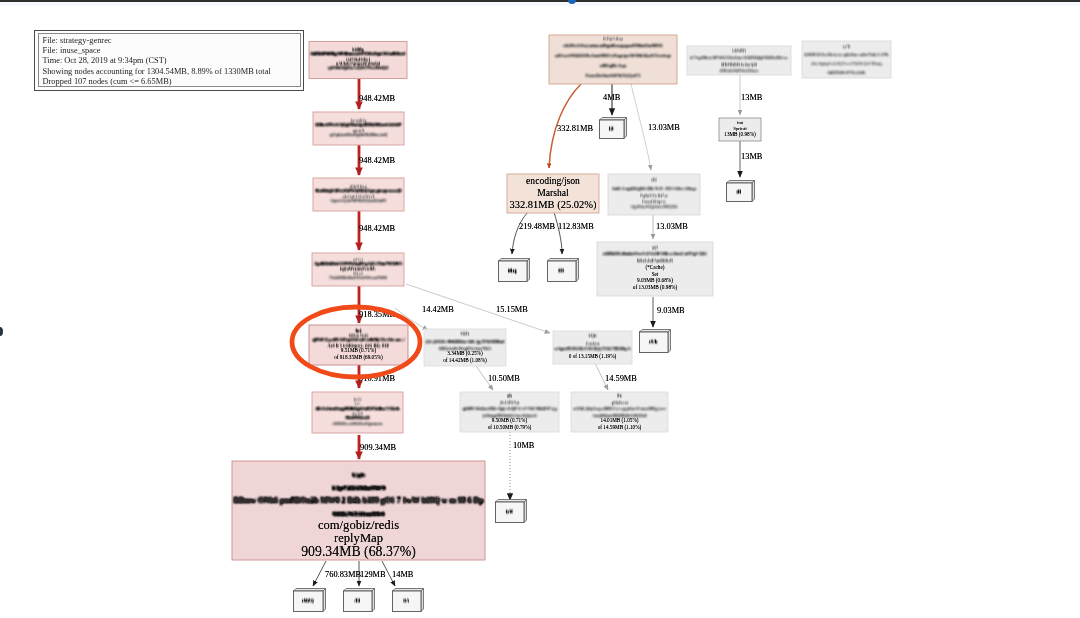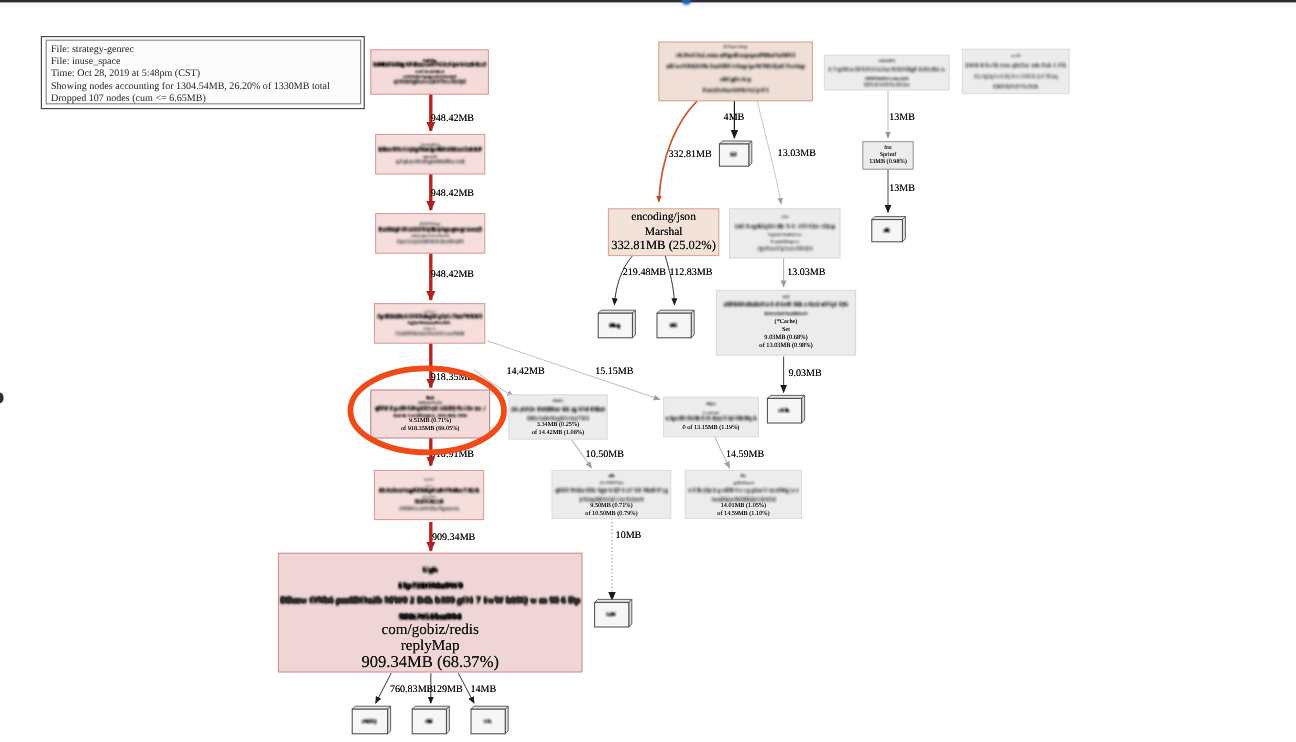--- a/index.html
+++ b/index.html
@@ -27,22 +27,22 @@
 <div id="root">
   <div class="topbar2"></div>
   <div class="topbar"></div>
   <div class="tabdot"></div>
   <div class="edgedot"></div>
  <div id="blurlayer">
   <div class="legend">
    <div class="legend-inner">
     <div>File: strategy-genrec</div>
     <div>File: inuse_space</div>
-    <div>Time: Oct 28, 2019 at 5:48pm (CST)</div>
-    <div>Showing nodes accounting for 1304.54MB, 26.20% of 1330MB total</div>
+    <div>Time: Oct 28, 2019 at 9:34pm (CST)</div>
+    <div>Showing nodes accounting for 1304.54MB, 8.89% of 1330MB total</div>
     <div>Dropped 107 nodes (cum &lt;= 6.65MB)</div>
    </div>
   </div>
 
   <svg class="g" id="graph" width="1080" height="618" viewBox="0 0 1080 618">
     <defs>
       <filter id="smear" x="-25%" y="-80%" width="150%" height="260%">
         <feGaussianBlur stdDeviation="0.95 1.15"></feGaussianBlur>
         <feComponentTransfer>
               <feFuncA type="linear" slope="2.4" intercept="0"></feFuncA>

